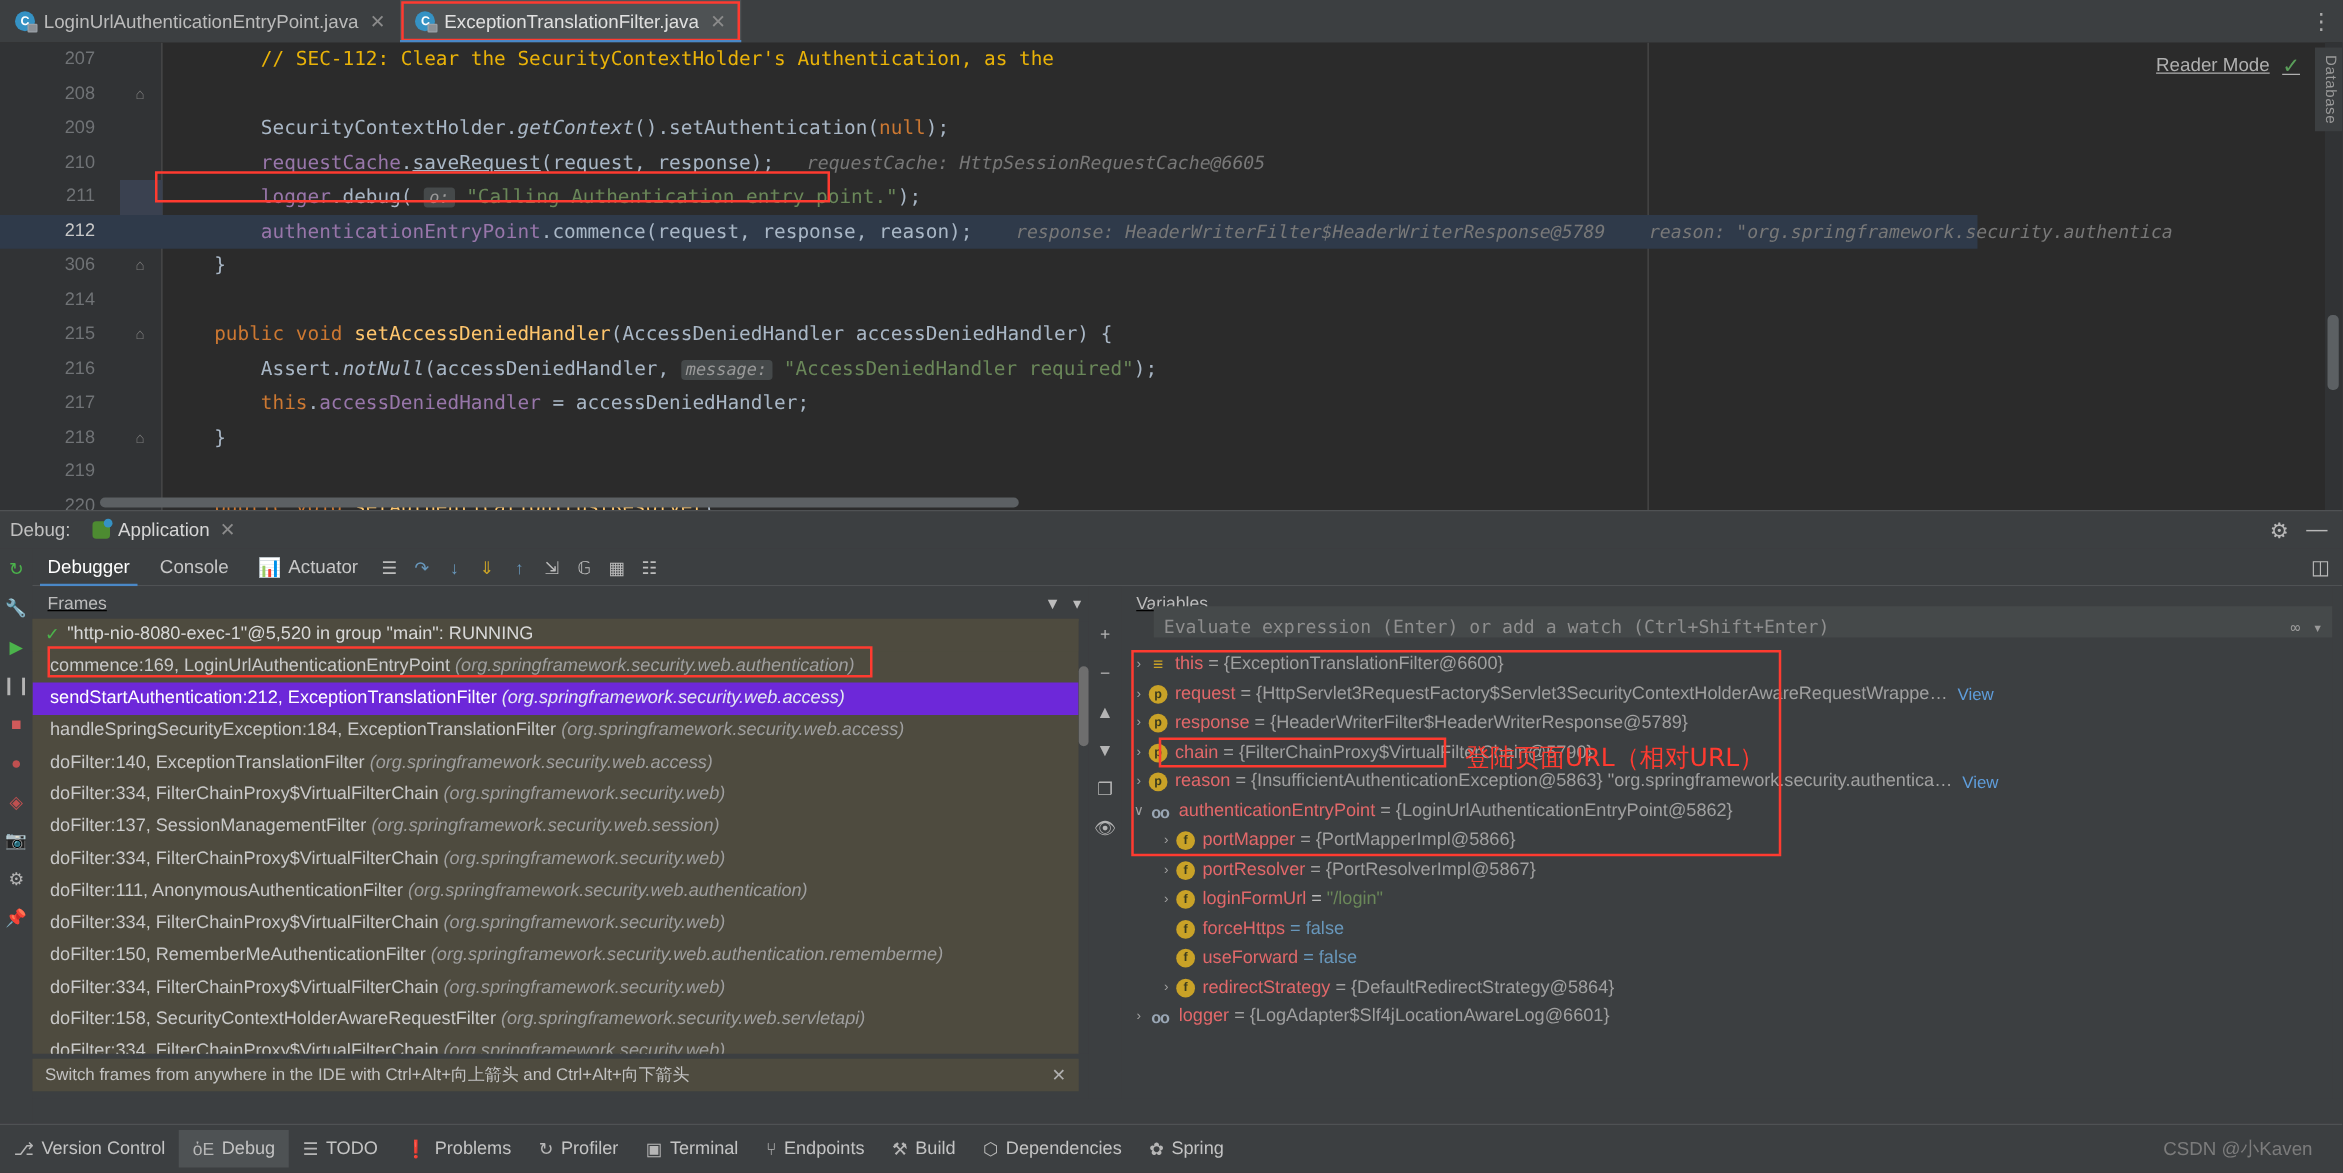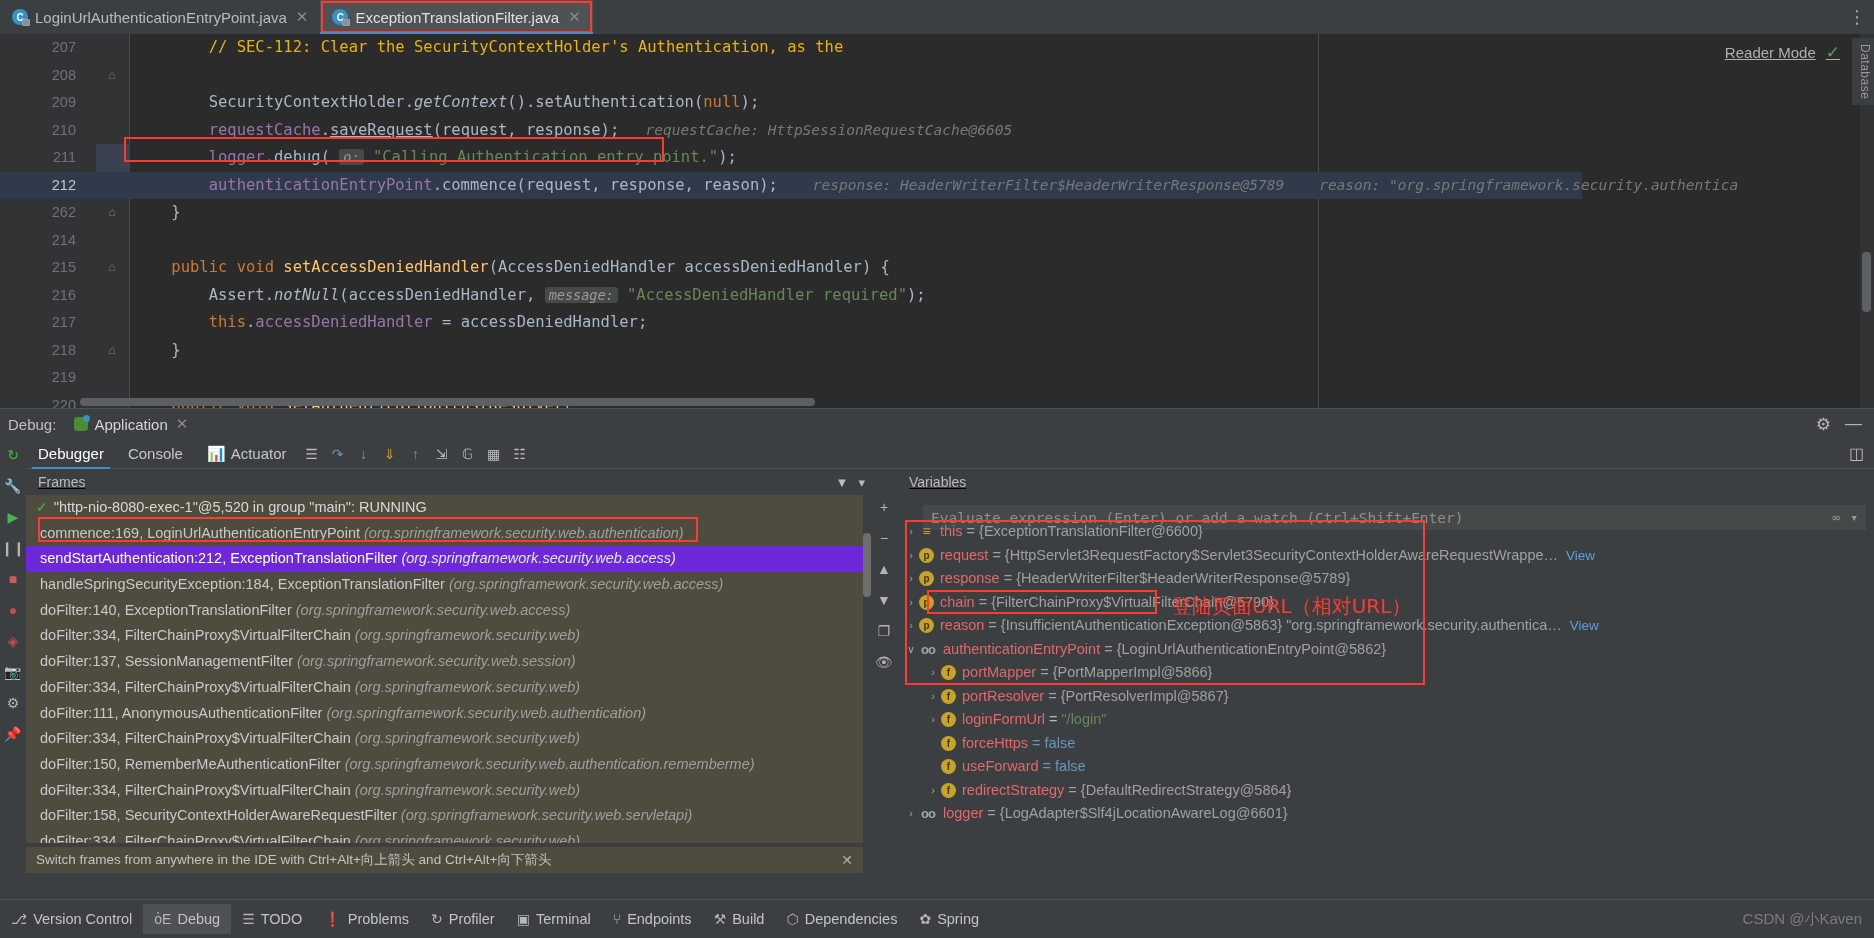--- a/index.html
+++ b/index.html
@@ -230,24 +230,24 @@
   }
   .frames-hint .x { margin-left: auto; color: #b0b0b0; font-size: 14px; }
 
   .split-icons {
     position: absolute; top: 30px; left: 0; width: 26px;
     display: flex; flex-direction: column; align-items: center; gap: 15px;
     color: #b4b4b4; font-size: 14px;
   }
 
   .vars-eval {
-    position: absolute; top: 36px; left: 26px; right: 8px; height: 25px;
+    position: absolute; top: 16px; left: 26px; right: 8px; height: 25px;
     background: #45494a; color: #8f8f8f; font-size: 14.5px;
     font-family: "DejaVu Sans Mono", monospace;
-    display: flex; align-items: center; padding: 0 8px;
+    display: flex; align-items: flex-end; padding: 0 8px;
   }
   .vars-eval .right {
     margin-left: auto; display: flex; gap: 10px; color: #9a9a9a; font-size: 13px;
   }
   .vars-tree {
     position: absolute; top: 51px; left: 0; right: 8px; bottom: 0;
     overflow: hidden;
   }
   .var-row {
     height: 23.5px; line-height: 23.5px; font-size: 14.5px;
@@ -292,21 +292,21 @@
     background: #3c3f41; display: flex; align-items: center;
     border-top: 1px solid #4f5254;
   }
   .sb-item {
     display: flex; align-items: center; gap: 6px; font-size: 14.5px;
     color: #c4c4c4; padding: 0 11px; height: 30px; line-height: 30px;
   }
   .sb-item.active { background: #4e5254; }
   .sb-ico { color: #b6b6b6; font-size: 14px; }
   .sb-right {
-    margin-left: auto; padding-right: 12px; color: #7c7c7c; font-size: 15px;
+    margin-left: auto; padding-right: 24px; color: #7c7c7c; font-size: 15px;
   }
 </style>
 </head>
 <body>
 
 <div class="app">
 
   <div class="tabbar">
     <div class="tab">
       <span class="tab-ico">C</span>
@@ -334,21 +334,21 @@
       <span class="reader-check">✓</span>
     </div>
 
     <div class="code-lines" id="code-lines">
         <div class="cl"><span class="ln">207</span><span class="txt"><span class="">        </span><span class="cmt">// SEC-112: Clear the SecurityContextHolder's Authentication, as the</span></span></div>
         <div class="cl"><span class="ln">208</span><span class="fold">⌂</span></div>
         <div class="cl"><span class="ln">209</span><span class="txt"><span class="">        </span><span class="typ">SecurityContextHolder</span><span class="">.</span><span class="typ italic">getContext</span><span class="">().setAuthentication(</span><span class="kw">null</span><span class="">);</span></span></div>
         <div class="cl"><span class="ln">210</span><span class="txt"><span class="">        </span><span class="fld">requestCache</span><span class="">.</span><span class="typ underline">saveRequest</span><span class="">(request, response);</span><span class="hint">   requestCache: HttpSessionRequestCache@6605</span></span></div>
         <div class="cl"><span class="ln">211</span><span class="txt"><span class="">        </span><span class="fld">logger</span><span class="">.debug( </span><span class="hintbox">o:</span><span class=""> </span><span class="str">"Calling Authentication entry point."</span><span class="">);</span></span></div>
         <div class="cl cur highlightline"><span class="ln">212</span><span class="txt"><span class="">        </span><span class="fld">authenticationEntryPoint</span><span class="">.commence(request, response, reason);</span><span class="hint">    response: HeaderWriterFilter$HeaderWriterResponse@5789    reason: "org.springframework.security.authentica</span></span></div>
-        <div class="cl"><span class="ln">262</span><span class="fold">⌂</span><span class="txt"><span class="">    }</span></span></div>
+        <div class="cl"><span class="ln">306</span><span class="fold">⌂</span><span class="txt"><span class="">    }</span></span></div>
         <div class="cl"><span class="ln">214</span><span class="txt"><span class=""></span></span></div>
         <div class="cl"><span class="ln">215</span><span class="fold">⌂</span><span class="txt"><span class="">    </span><span class="kw">public void </span><span class="mth">setAccessDeniedHandler</span><span class="">(AccessDeniedHandler accessDeniedHandler) {</span></span></div>
         <div class="cl"><span class="ln">216</span><span class="txt"><span class="">        </span><span class="typ">Assert</span><span class="">.</span><span class="typ italic">notNull</span><span class="">(accessDeniedHandler, </span><span class="hintbox">message:</span><span class=""> </span><span class="str">"AccessDeniedHandler required"</span><span class="">);</span></span></div>
         <div class="cl"><span class="ln">217</span><span class="txt"><span class="">        </span><span class="kw">this</span><span class="">.</span><span class="fld">accessDeniedHandler</span><span class=""> = accessDeniedHandler;</span></span></div>
         <div class="cl"><span class="ln">218</span><span class="fold">⌂</span><span class="txt"><span class="">    }</span></span></div>
         <div class="cl"><span class="ln">219</span><span class="txt"><span class=""></span></span></div>
         <div class="cl"><span class="ln">220</span><span class="txt"><span class="">    </span><span class="kw">public void </span><span class="mth">setAuthenticationTrustResolver</span><span class="">(</span></span></div>
       </div>
 
     <div class="redbox" style="left:124px; top:103px; width:540px; height:25px;"></div>

